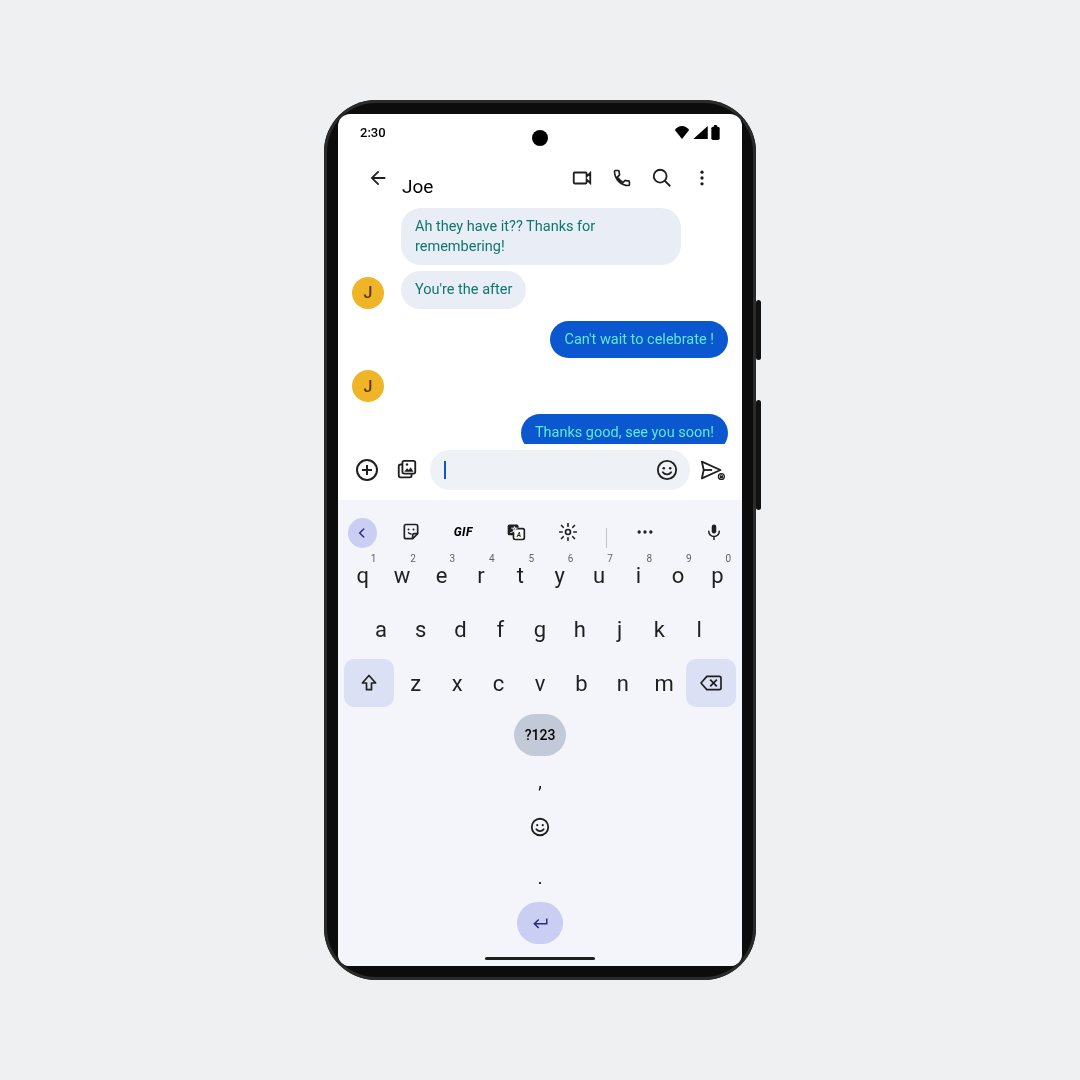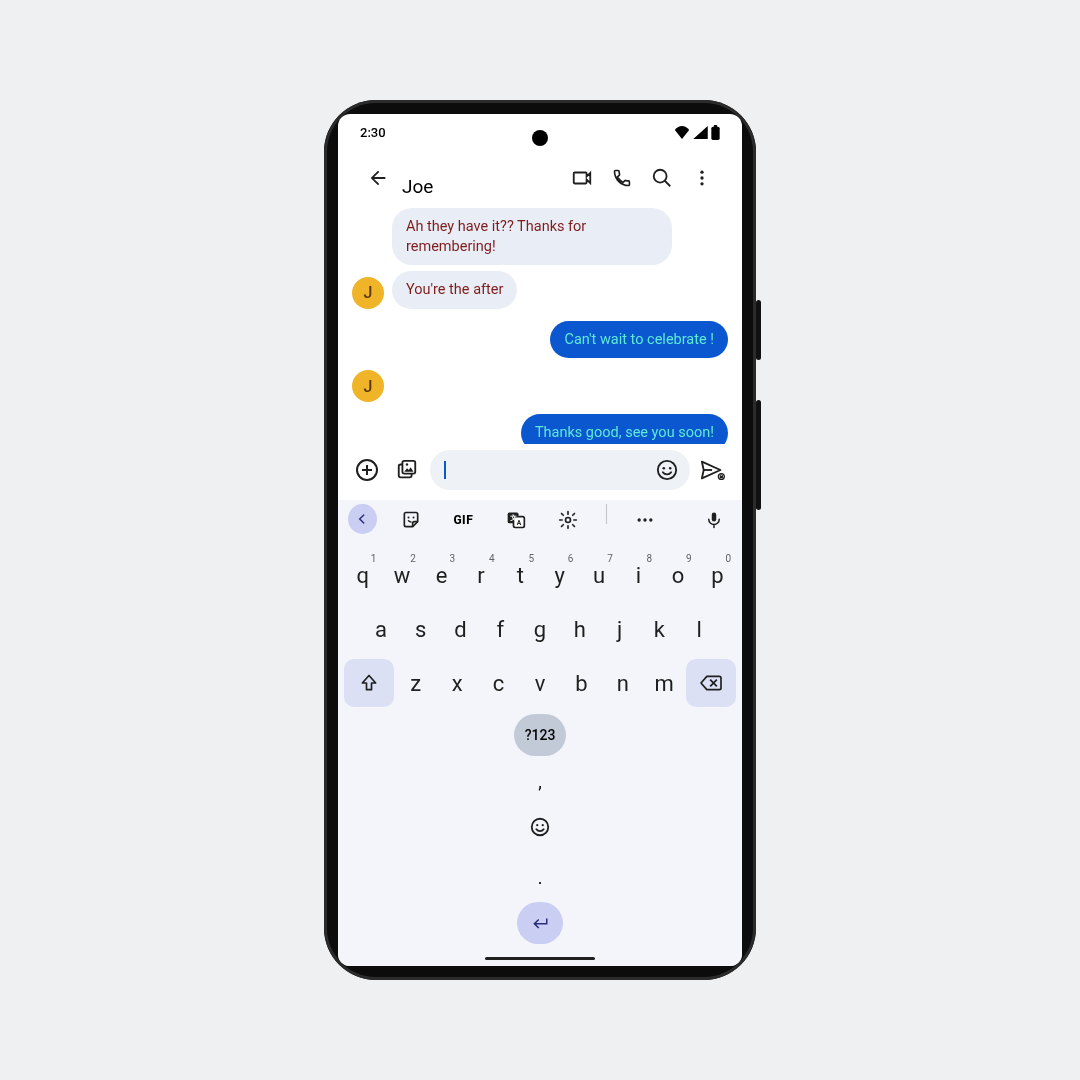--- a/index.html
+++ b/index.html
@@ -59,21 +59,21 @@
     width: 32px; height: 32px; border-radius: 50%;
     background: #f0b429; color: #5a3800;
     display: flex; align-items: center; justify-content: center;
     font-size: 16px; font-weight: 500; flex-shrink: 0;
   }
   .avatar.hidden { visibility: hidden; }
   .bubble {
     max-width: 280px; padding: 9px 14px; border-radius: 20px;
     font-size: 14.5px; line-height: 1.35;
   }
-  .bubble.in { background: #e9eef6; color: #7f1d1d; }
+  .bubble.in { background: #e9eef6; color: #0f766e; margin-left: 9px; }
   .bubble.out { background: #0b57d0; color: #5eead4; }
   .group-gap { height: 14px; }
   .composer {
     display: flex; align-items: center; gap: 6px;
     padding: 6px 12px 10px 12px;
   }
   .composer .icon-btn { width: 34px; height: 34px; }
   .input-field {
     flex: 1; height: 40px; background: #eef1f6; border-radius: 22px;
     display: flex; align-items: center; padding: 0 8px 0 14px;
@@ -82,22 +82,23 @@
     width: 1.5px; height: 18px; background: #0b57d0;
     animation: blink 1s step-end infinite;
   }
   @keyframes blink { 50% { opacity: 0; } }
   .input-field .spacer { flex: 1; }
   .keyboard {
     background: #f4f5fa;
     padding: 4px 4px 18px 4px;
   }
   .kb-toolbar {
-    height: 44px; display: flex; align-items: flex-start; gap: 16px;
+    height: 44px; display: flex; align-items: flex-end; gap: 16px;
     padding: 0 6px;
+    font-style: italic;
   }
   .kb-tool {
     width: 38px; height: 32px; display: flex; align-items: center; justify-content: center;
     border-radius: 18px; cursor: pointer;
   }
   .kb-tool.chev { background: #c9cef2; width: 30px; height: 30px; border-radius: 50%; }
   .kb-tool.gif { font-weight: 800; font-size: 12px; letter-spacing: 0.5px; }
   .kb-divider { width: 1px; height: 20px; background: #c0c2c8; margin: 0 4px; }
   .kb-row { display: flex; justify-content: center; gap: 2px; padding: 3px 2px; }
   .key {

